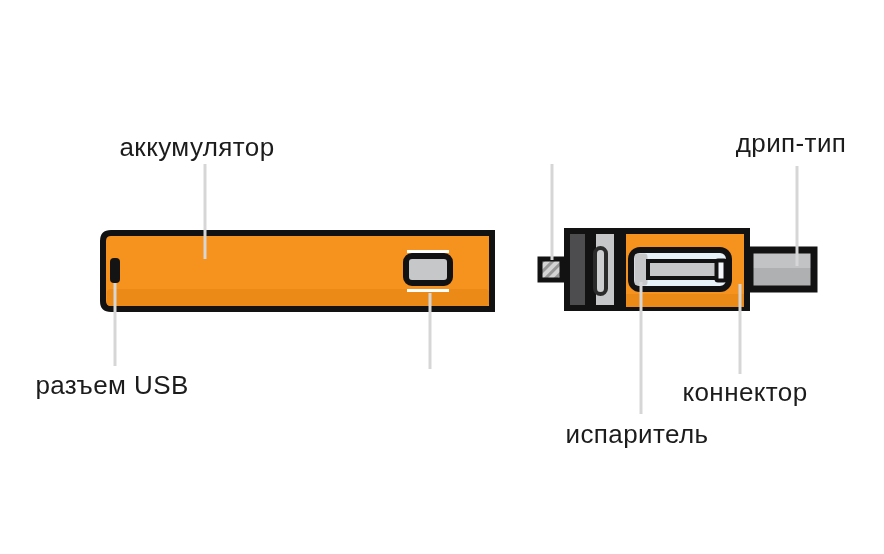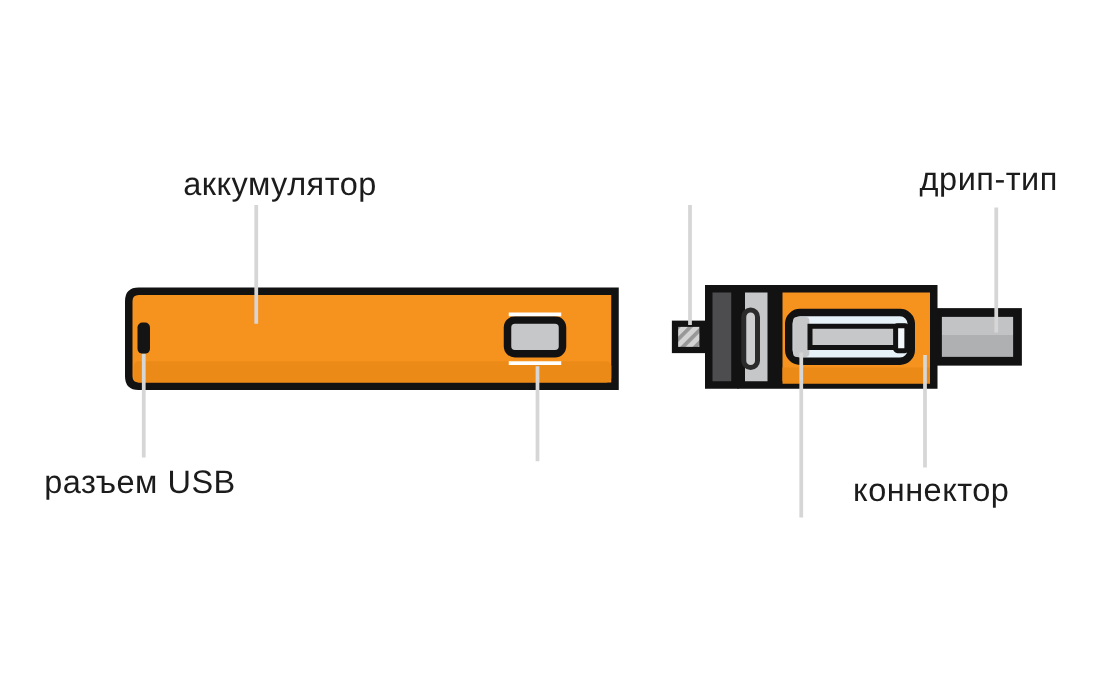--- a/index.html
+++ b/index.html
@@ -67,18 +67,19 @@
 
     <line class="leader" x1="205" y1="164" x2="205" y2="259" stroke="#D6D6D6"></line>
     <line class="leader" x1="115" y1="283" x2="115" y2="366" stroke="#D6D6D6"></line>
     <line class="leader" x1="430" y1="293" x2="430" y2="369" stroke="#D6D6D6"></line>
     <line class="leader" x1="552" y1="164" x2="552" y2="260" stroke="#D6D6D6"></line>
     <line class="leader" x1="797" y1="166" x2="797" y2="266" stroke="#D6D6D6"></line>
     <line class="leader" x1="740" y1="284" x2="740" y2="374" stroke="#D6D6D6"></line>
     <line class="leader" x1="641" y1="282" x2="641" y2="414" stroke="#D6D6D6"></line>
   </svg>
 
-  <div class="label" style="left:224px;top:133px">аккумулятор</div>
+  <div class="label" style="left:197px;top:133px">аккумулятор</div>
   <div class="label" style="left:791px;top:129px">дрип-тип</div>
   <div class="label" style="left:112px;top:371px">разъем USB</div>
   <div class="label" style="left:745px;top:378px">коннектор</div>
+  <div class="label" style="left:637px;top:420px">испаритель</div>
 
 </div>
 
 </body></html>

